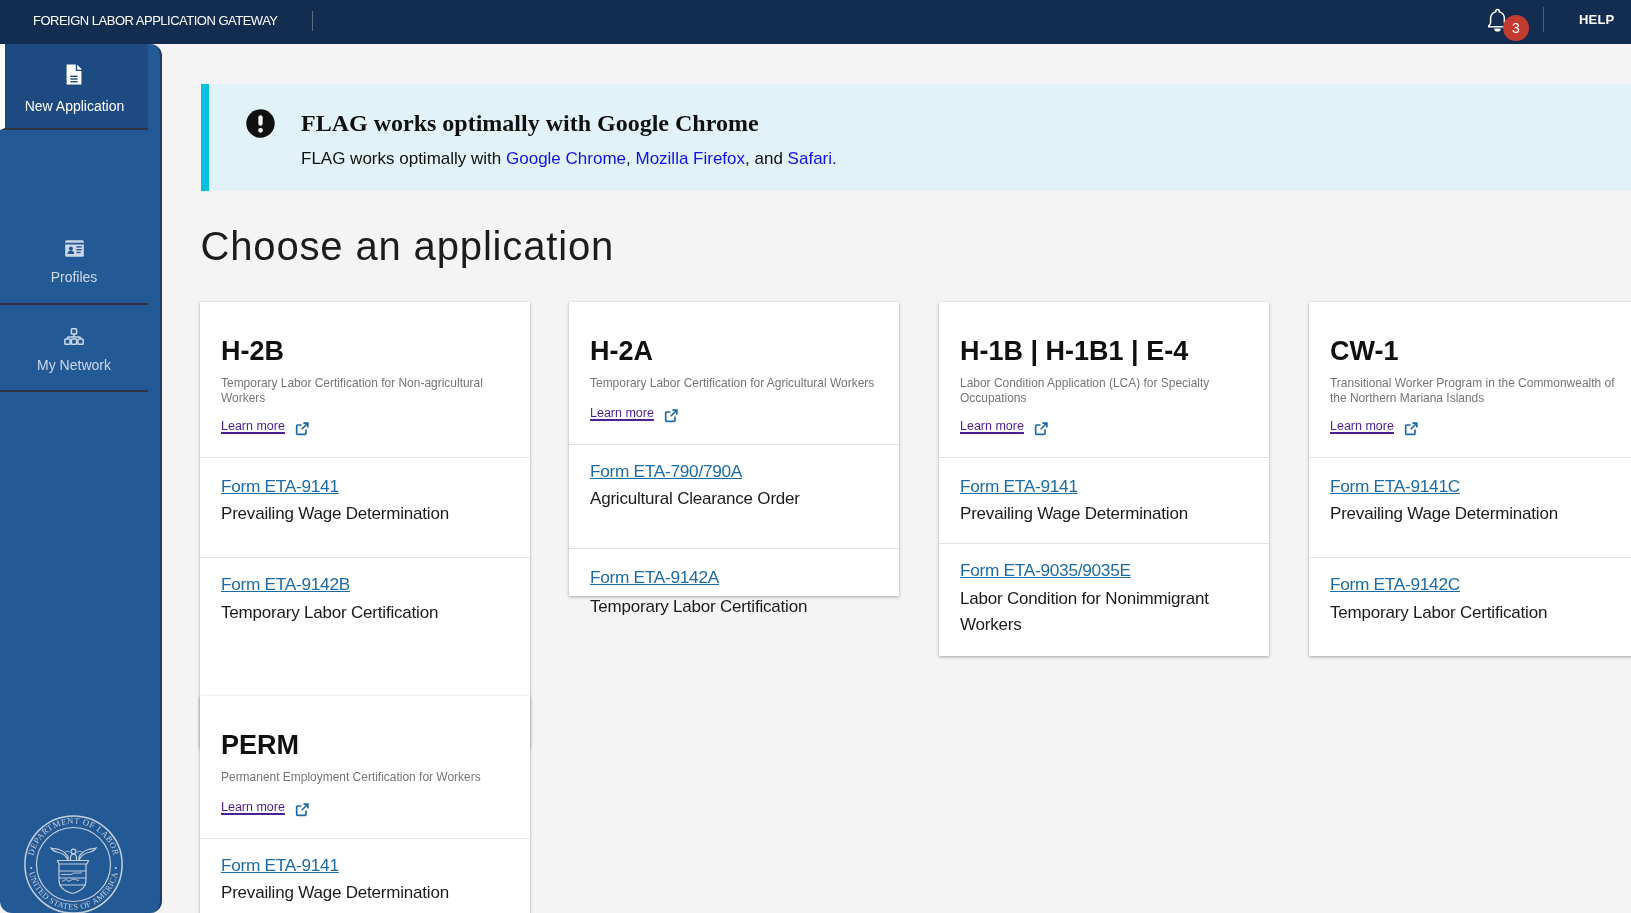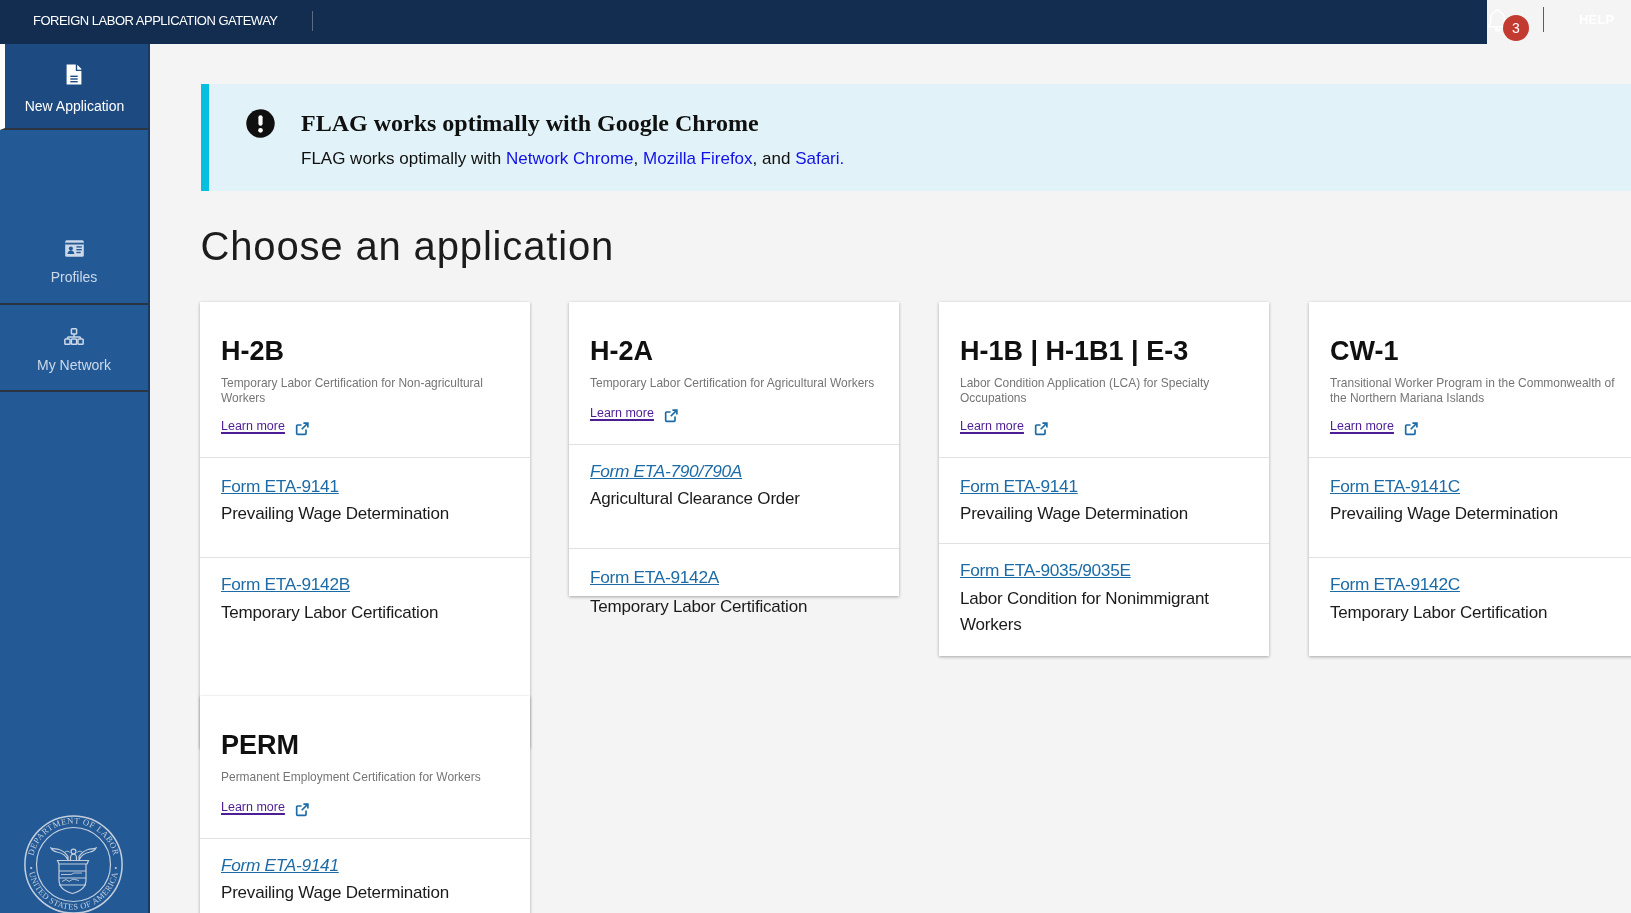--- a/index.html
+++ b/index.html
@@ -1,27 +1,27 @@
 <!DOCTYPE html>
 <html><head>
 <meta charset="utf-8">
 <style>
   * { margin:0; padding:0; box-sizing:border-box; }
   html,body { width:1631px; height:913px; overflow:hidden; background:#f4f4f4;
     font-family:"Liberation Sans", sans-serif; }
   .abs { position:absolute; }
   
-  #navbar { position:absolute; left:0; top:0; width:1487px; height:44px; background:#132d50; }
+  #navbar { position:absolute; left:0; top:0; width:1631px; height:44px; background:#132d50; }
   #navtitle { position:absolute; left:33px; top:13.5px; font-size:13px; line-height:13px; color:#ffffff; letter-spacing:-0.5px; }
   #navsep1 { position:absolute; left:312px; top:11px; width:1px; height:20px; background:#5c6b80; }
   #navsep2 { position:absolute; left:1543px; top:7px; width:1px; height:25px; background:#4e6076; }
   #help { position:absolute; left:1579px; top:13px; font-size:13px; line-height:13px; font-weight:bold; color:#ffffff; letter-spacing:0.2px; }
   #badge { position:absolute; left:1502.8px; top:15px; width:26px; height:26px; border-radius:50%; background:#c23a30; color:#fff; font-size:14px; text-align:center; line-height:26px; }
   
-  #sidebar { position:absolute; left:0; top:44px; width:150px; height:869px; background:#235a96; border-right:2px solid #1a3a66; }
+  #sidebar { position:absolute; left:0; top:44px; width:162px; height:869px; background:#235a96; border-right:2px solid #1a3a66;border-radius:12px; }
   .sideitem { position:absolute; left:0; width:148px; height:85.5px; border-bottom:2px solid #2b3440; }
   .sideitem .lbl { position:absolute; left:0; width:148px; text-align:center; font-size:14px; color:#cdd9ea; line-height:14px; }
   #item1 { top:0px; background:#1d4a80; border-left:5px solid #ffffff; }
   #item1 .lbl { color:#ffffff; width:139px; }
   #item2 { top:87.5px; } #item3 { top:175px; } #item4 { top:262.5px; }
   
   #alert { position:absolute; left:201px; top:84px; width:1430px; height:107px; background:#e1f3f8; border-left:8px solid #04bfe0; }
   #alert-h { position:absolute; left:301px; top:110.9px; font-family:"Liberation Serif",serif; font-weight:bold; font-size:24px; line-height:24px; color:#101010; }
   #alert-p { position:absolute; left:301px; top:150.4px; font-size:17px; line-height:17px; color:#101010; }
   #alert-p a { color:#1212e6; text-decoration:none; }
@@ -48,21 +48,21 @@
   .lA .frm1{ top:175.8px; }
   .lA .sub1{ top:198.5px; }
   .lA .hr2 { top:254.5px; }
   .lA .frm2{ top:274.1px; }
   .lA .sub2{ top:297.6px; }
   
   .lB .desc{ top:73.75px; }
   .lB .lm  { top:105px; }
   .lB .lmi { left:94.5px; top:107.2px; }
   .lB .hr1 { top:142px; }
-  .lB .frm1{ top:161.4px;font-style:italic; }
+  .lB .frm1{ top:161.4px; }
   .lB .sub1{ top:183.9px; }
   .lB .hr2 { top:245.9px; }
   .lB .frm2{ top:267.3px; }
   .lB .sub2{ top:291.5px; }
   
   #card3 .hr2 { top:240.5px; }
   #card3 .frm2{ top:259.6px; }
   #card3 .sub2{ top:283.5px; }
 </style>
 </head>
@@ -146,21 +146,21 @@
   </g>
 </svg>
 
 <div id="alert"></div>
 <svg id="alert-icon-svg" class="abs" style="left:245.6px; top:109px;" width="29" height="29" viewBox="0 0 29 29">
   <circle cx="14.5" cy="14.5" r="14.2" fill="#101010"></circle>
   <rect x="12.4" y="6.2" width="4.2" height="10.6" rx="2.1" fill="#ffffff"></rect>
   <circle cx="14.5" cy="21.3" r="2.35" fill="#ffffff"></circle>
 </svg>
 <div id="alert-h">FLAG works optimally with Google Chrome</div>
-<div id="alert-p">FLAG works optimally with <a>Network Chrome</a>, <a>Mozilla Firefox</a>, and <a>Safari.</a></div>
+<div id="alert-p">FLAG works optimally with <a>Google Chrome</a>, <a>Mozilla Firefox</a>, and <a>Safari.</a></div>
 
 <div id="h1">Choose an application</div>
 
 <div id="card1" class="card lA">
   <div class="ttl">H-2B</div>
   <div class="desc">Temporary Labor Certification for Non-agricultural<br>Workers</div>
   <div class="lm">Learn more</div>
   <svg class="abs lmi" width="14" height="14" viewBox="0 0 15 15">
       <path d="M11.8 8 v4.2 a1 1 0 0 1 -1 1 H2.8 a1 1 0 0 1 -1 -1 V4.2 a1 1 0 0 1 1 -1 H7" fill="none" stroke="#1c6ba7" stroke-width="1.8"></path>
       <path d="M9 1.2 h4.8 V6 M13.2 1.8 L7.2 7.8" fill="none" stroke="#1c6ba7" stroke-width="1.8"></path>
@@ -183,21 +183,21 @@
     </svg>
   <div class="hr hr1"></div>
   <div class="frm frm1">Form ETA-790/790A</div>
   <div class="sub sub1">Agricultural Clearance Order</div>
   <div class="hr hr2"></div>
   <div class="frm frm2">Form ETA-9142A</div>
   <div class="sub sub2">Temporary Labor Certification</div>
 </div>
 
 <div id="card3" class="card lA">
-  <div class="ttl">H-1B | H-1B1 | E-3</div>
+  <div class="ttl">H-1B | H-1B1 | E-4</div>
   <div class="desc">Labor Condition Application (LCA) for Specialty<br>Occupations</div>
   <div class="lm">Learn more</div>
   <svg class="abs lmi" width="14" height="14" viewBox="0 0 15 15">
       <path d="M11.8 8 v4.2 a1 1 0 0 1 -1 1 H2.8 a1 1 0 0 1 -1 -1 V4.2 a1 1 0 0 1 1 -1 H7" fill="none" stroke="#1c6ba7" stroke-width="1.8"></path>
       <path d="M9 1.2 h4.8 V6 M13.2 1.8 L7.2 7.8" fill="none" stroke="#1c6ba7" stroke-width="1.8"></path>
     </svg>
   <div class="hr hr1"></div>
   <div class="frm frm1">Form ETA-9141</div>
   <div class="sub sub1">Prevailing Wage Determination</div>
   <div class="hr hr2"></div>

